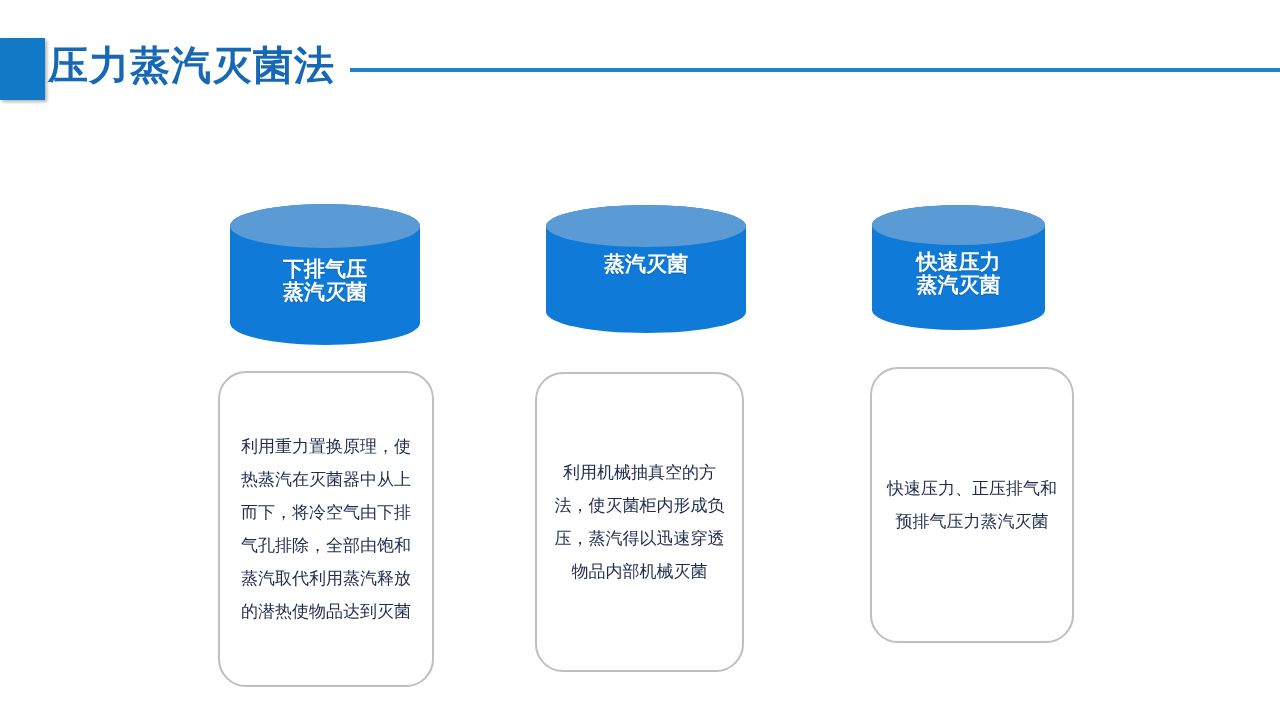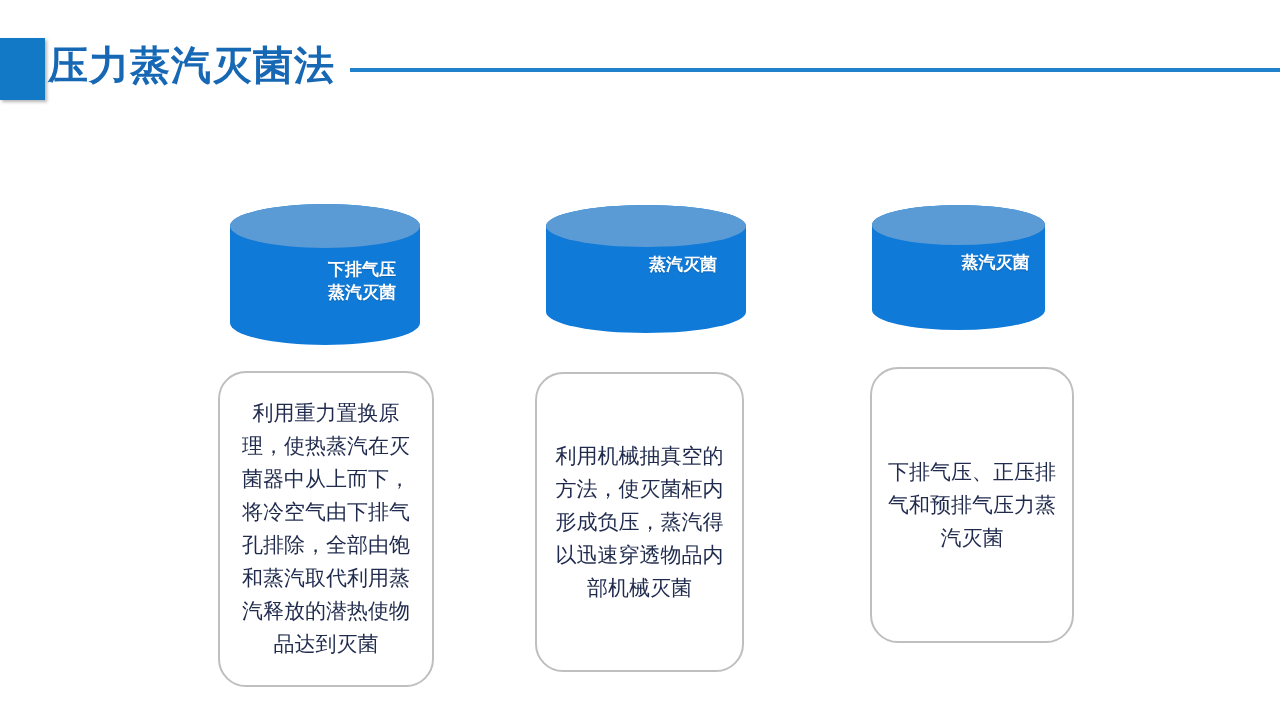--- a/index.html
+++ b/index.html
@@ -80,42 +80,41 @@
     border-radius: 50%;
   }
   .cyl-label {
     position: absolute;
     left: 0;
     width: 100%;
     text-align: center;
     color: #ffffff;
     font-family: "DejaVu Sans", "Liberation Sans", sans-serif;
     font-weight: bold;
-    font-size: 17px;
+    font-size: 21px;
     line-height: 23px;
     z-index: 3;
     text-shadow: 0 1px 1px rgba(0,0,0,0.18);
-    margin-left: 37px;
   }
 
   
   .desc-card {
     position: absolute;
     box-sizing: border-box;
     border: 2px solid #bfbfbf;
     border-radius: 28px;
     background: #ffffff;
     display: flex;
     align-items: center;
     justify-content: center;
   }
   .desc-text {
     font-family: "DejaVu Serif", "Liberation Serif", serif;
     color: #1f2a4d;
-    font-size: 21px;
+    font-size: 17px;
     line-height: 33px;
     text-align: center;
     padding: 0 14px;
   }
 </style>
 </head>
 <body>
 
 <div id="title-bar">
   <div id="title-square"></div>
@@ -155,21 +154,22 @@
   </div>
 
 </div>
 
 <div class="column">
 
   <div class="cylinder" style="left:872px; top:205px; width:173px; height:125px;">
     <div class="cyl-body" style="--ellipse:20px;"></div>
     <div class="cyl-top" style="height:40px;"></div>
     <div class="cyl-label" style="top:46px;">
+      <div>快速压力</div>
       <div>蒸汽灭菌</div>
     </div>
   </div>
 
   <div class="desc-card" style="left:870px; top:367px; width:204px; height:276px;">
-    <div class="desc-text">下排气压、正压排气和预排气压力蒸汽灭菌</div>
+    <div class="desc-text">快速压力、正压排气和预排气压力蒸汽灭菌</div>
   </div>
 
 </div>
 
 </body></html>

